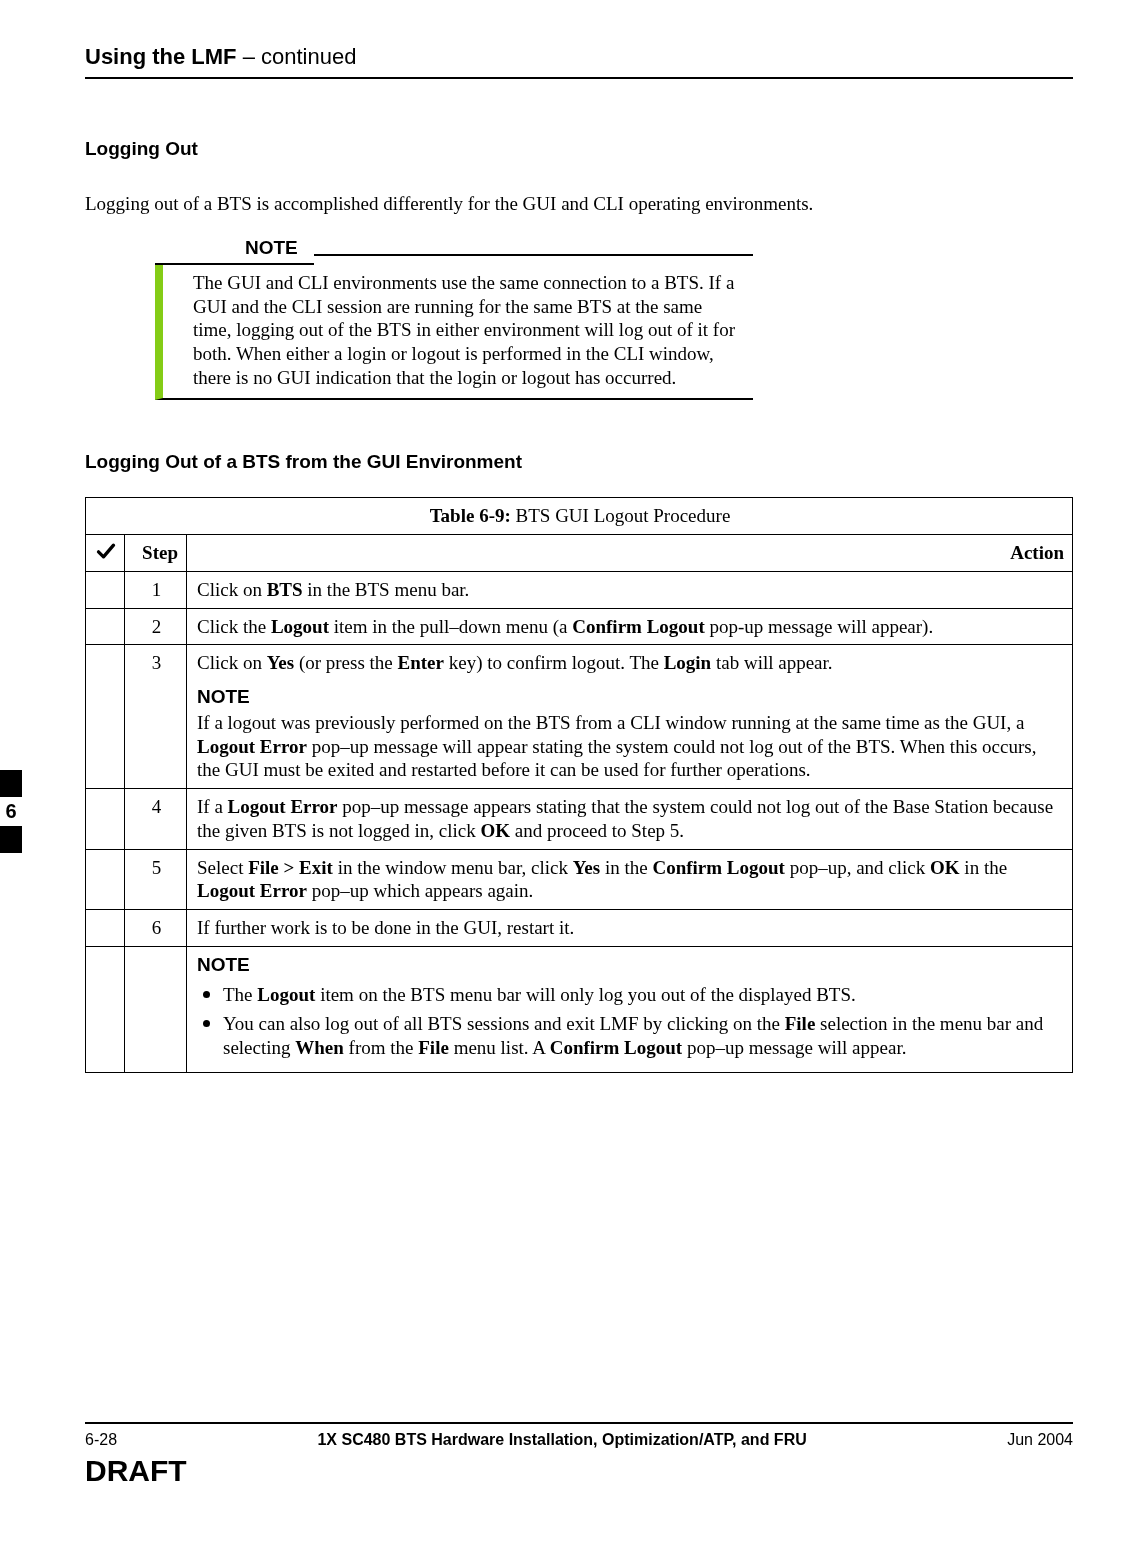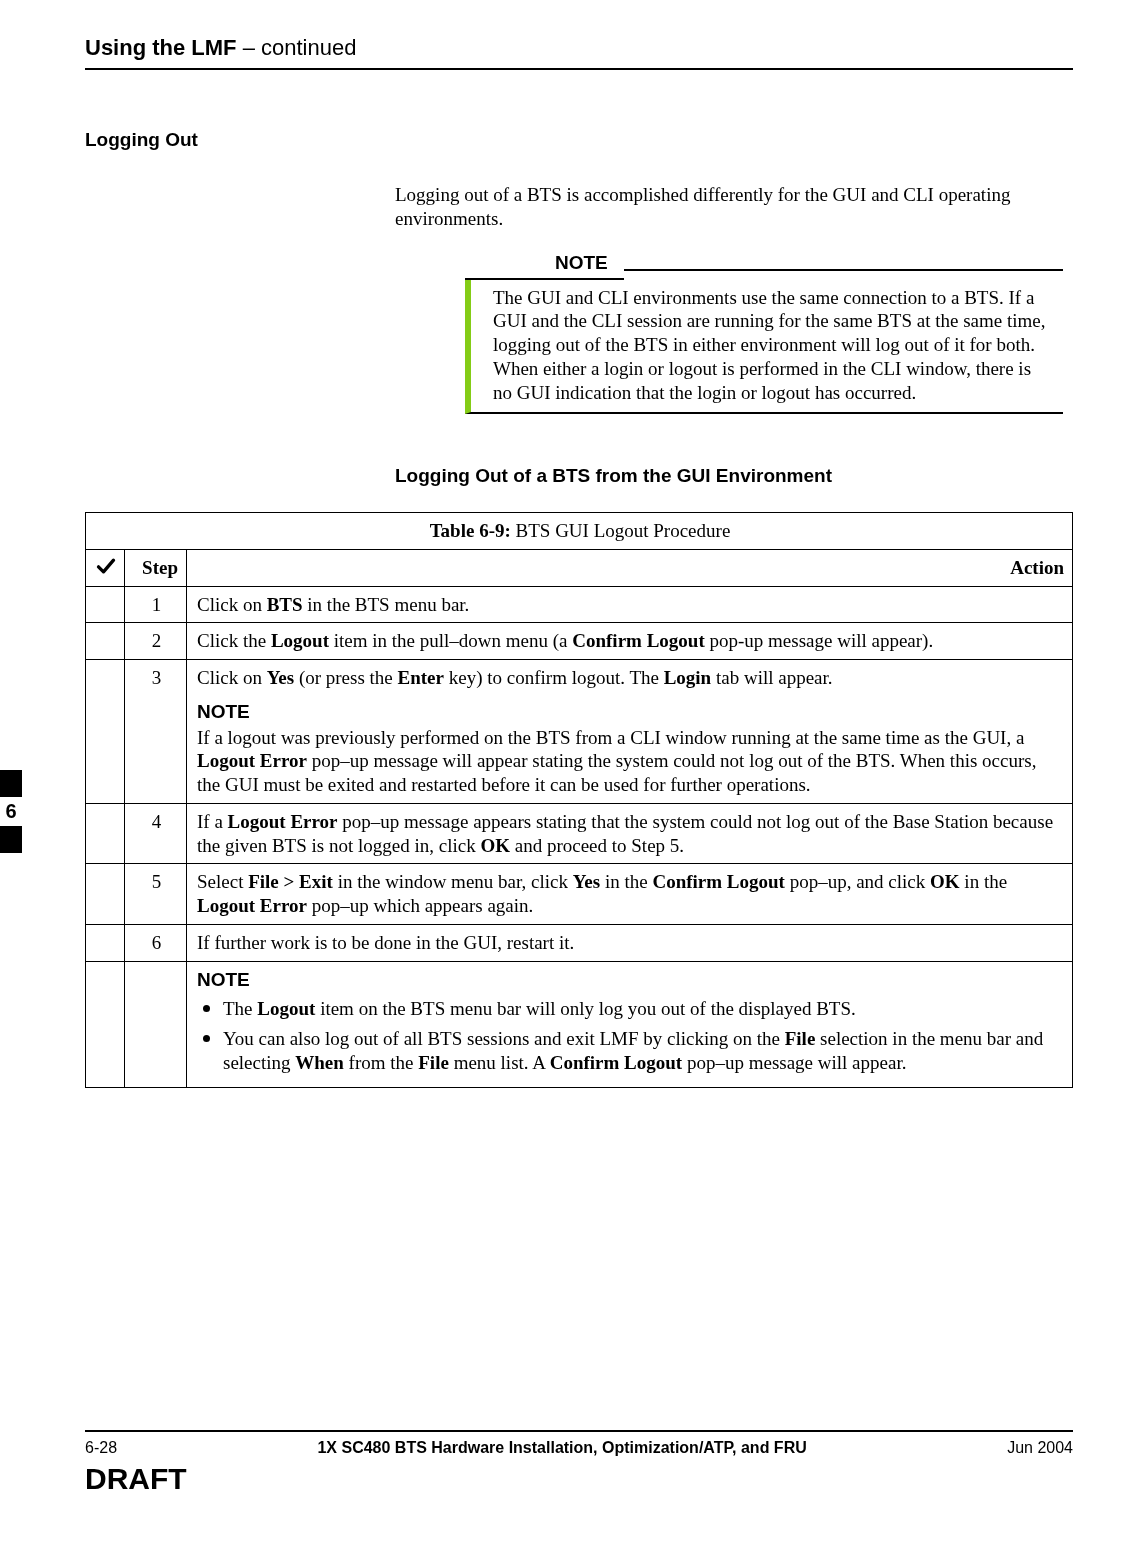--- a/index.html
+++ b/index.html
@@ -10,38 +10,37 @@
     background: #fff;
     font-family: "Times New Roman", Times, serif;
     color: #000;
     position: relative;
     font-size: 19px;
     line-height: 1.25;
   }
   .page {
     position: absolute;
     left: 85px;
-    top: 34px;
+    top: 43px;
     width: 988px;
   }
   .running-head {
     font-family: Helvetica, Arial, sans-serif;
     font-size: 22px;
     border-bottom: 2px solid #000;
     padding-bottom: 6px;
   }
   .running-head .bold { font-weight: 700; }
   .section-title {
     font-family: Helvetica, Arial, sans-serif;
     font-weight: 700;
     font-size: 19px;
     margin-top: 58px;
   }
   .body-right {
-    margin-left: 310px;
     margin-top: 32px;
   }
   .para { margin: 0 0 14px 0; }
   .note-box {
     margin-top: 20px;
     margin-left: 70px;
     width: 598px;
   }
   .note-head-row {
     display: flex;
@@ -53,23 +52,23 @@
     font-size: 19px;
     padding: 0 16px 3px 90px;
     border-bottom: 2px solid #000;
   }
   .note-rule {
     border-top: 2px solid #000;
     flex: 1;
     margin-top: 10px;
   }
   .note-body {
-    border-left: 6px solid #84cc16;
+    border-left: 8px solid #84cc16;
     border-bottom: 2px solid #000;
-    padding: 6px 10px 8px 22px;
+    padding: 6px 10px 8px 30px;
   }
   .sub-head {
     font-family: Helvetica, Arial, sans-serif;
     font-weight: 700;
     font-size: 19px;
     margin-top: 50px;
     margin-bottom: 2px;
   }
   table.proc {
     width: 100%;
@@ -139,21 +138,21 @@
     font-family: Helvetica, Arial, sans-serif;
     font-weight: 700;
     font-size: 20px;
     text-align: center;
     padding: 2px 0;
   }
   .footer {
     position: absolute;
     left: 85px;
     width: 988px;
-    bottom: 52px;
+    bottom: 60px;
   }
   .footer .rule {
     border-top: 2px solid #000;
     margin-bottom: 6px;
   }
   .footer-row {
     display: flex;
     justify-content: space-between;
     font-family: Helvetica, Arial, sans-serif;
     font-size: 16px;

